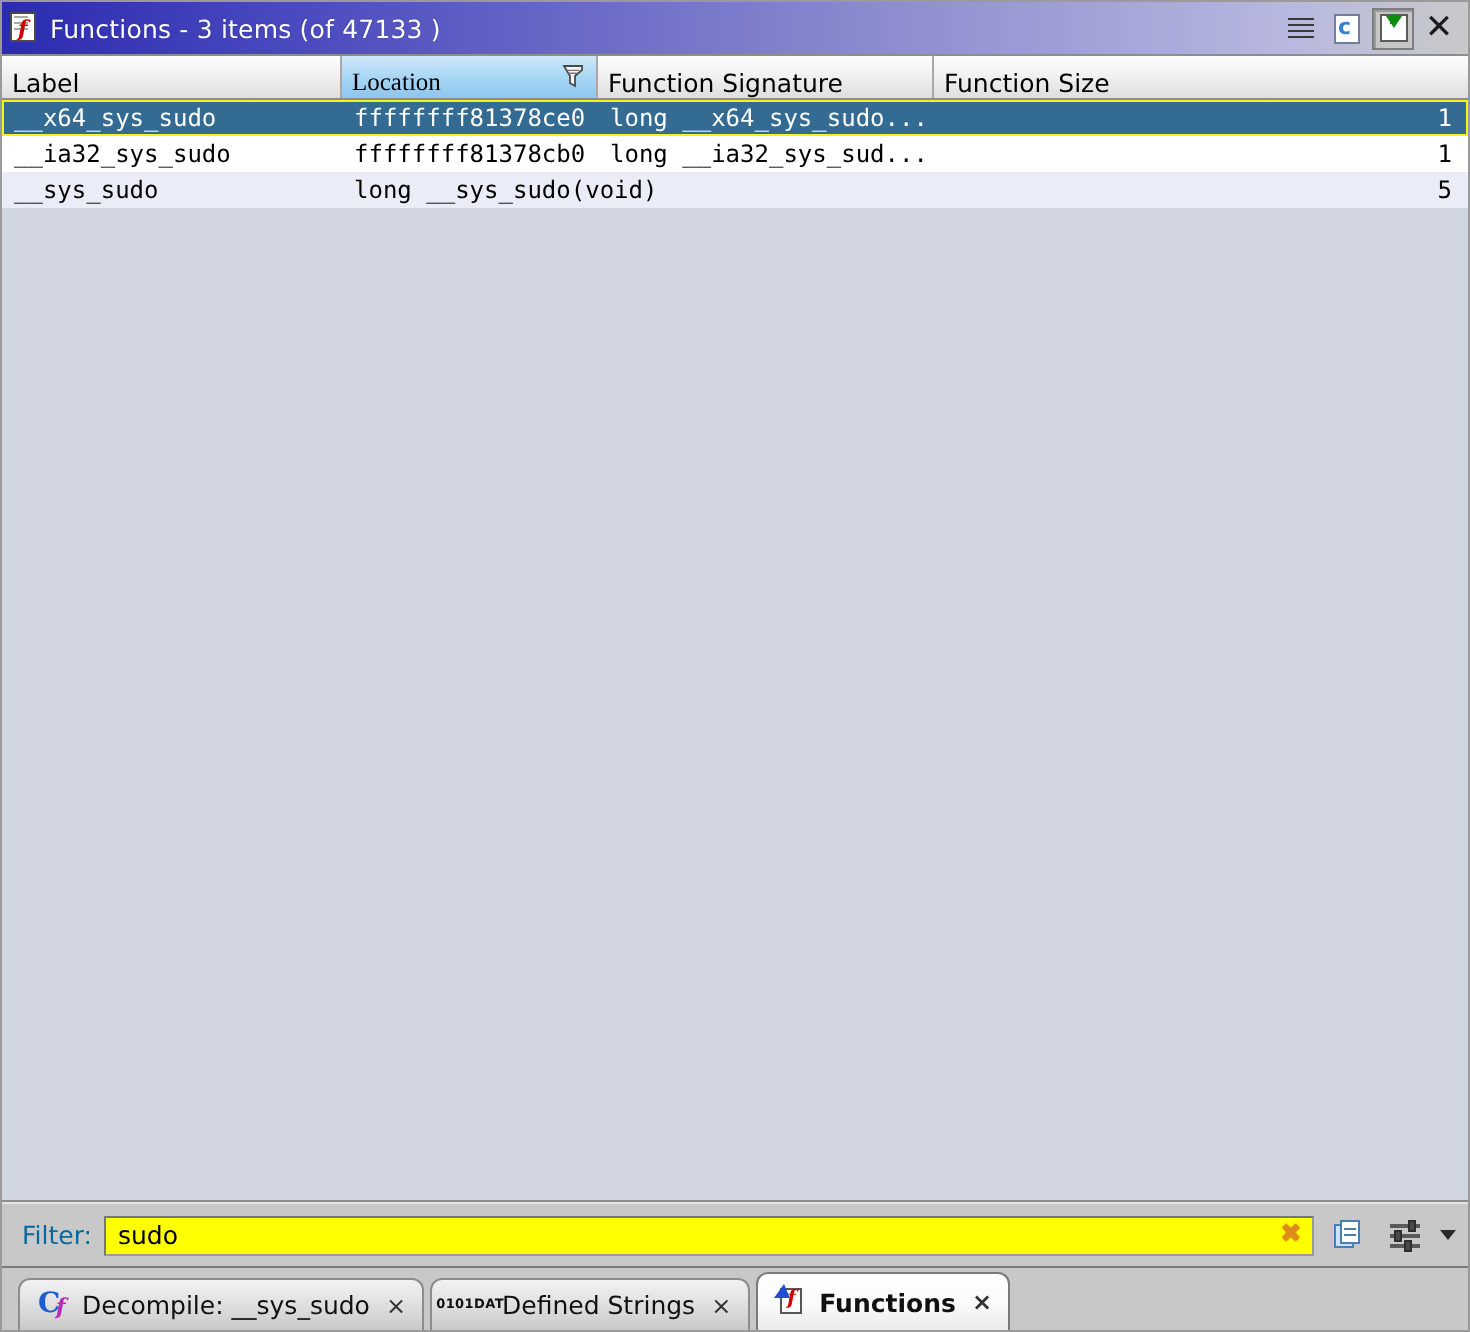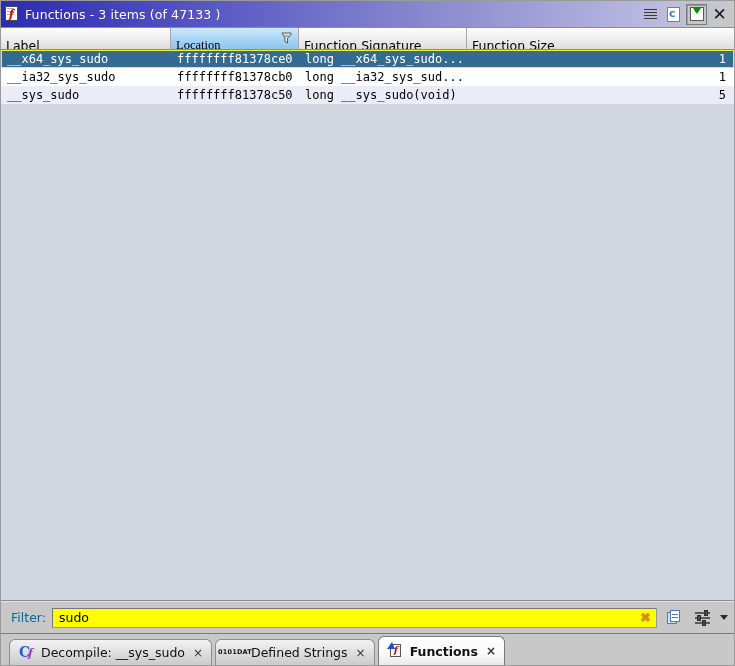--- a/index.html
+++ b/index.html
@@ -144,22 +144,22 @@
     display: flex;
     height: 22px;
     min-height: 22px;
     background: #ececec;
     border-bottom: 1px solid #8d8d8d;
   }
   .col-h {
     background: linear-gradient(to bottom, #fdfdfd 0%, #f1f1f1 45%, #dedede 100%);
     border-right: 1px solid #a8a8a8;
     display: flex;
-    align-items: flex-start;
-    padding: 10px 5px;
+    align-items: flex-end;
+    padding: 0 5px;
     font-size: 12.5px;
     color: #000;
     white-space: nowrap;
     overflow: hidden;
     position: relative;
   }
   .col-h.sorted {
     background: linear-gradient(to bottom, #cfe9fb 0%, #a9d6f4 50%, #8ec6ee 100%);
     font-family: Liberation Serif, serif;
   }
@@ -486,21 +486,20 @@
       <div class="cell c-size">1</div>
     </div>
     <div class="row even">
       <div class="cell c-label">__ia32_sys_sudo</div>
       <div class="cell c-loc">ffffffff81378cb0</div>
       <div class="cell c-sig">long __ia32_sys_sud...</div>
       <div class="cell c-size">1</div>
     </div>
     <div class="row odd">
       <div class="cell c-label">__sys_sudo</div>
-      <div class="cell c-loc">ffffffff81378c50</div>
       <div class="cell c-sig">long __sys_sudo(void)</div>
       <div class="cell c-size">5</div>
     </div>
   </div>
 
   <div class="filter-bar">
     <div class="filter-label">Filter:</div>
     <div class="filter-field">
       <span class="filter-value">sudo</span>
       <span class="clear-x">✖</span>

